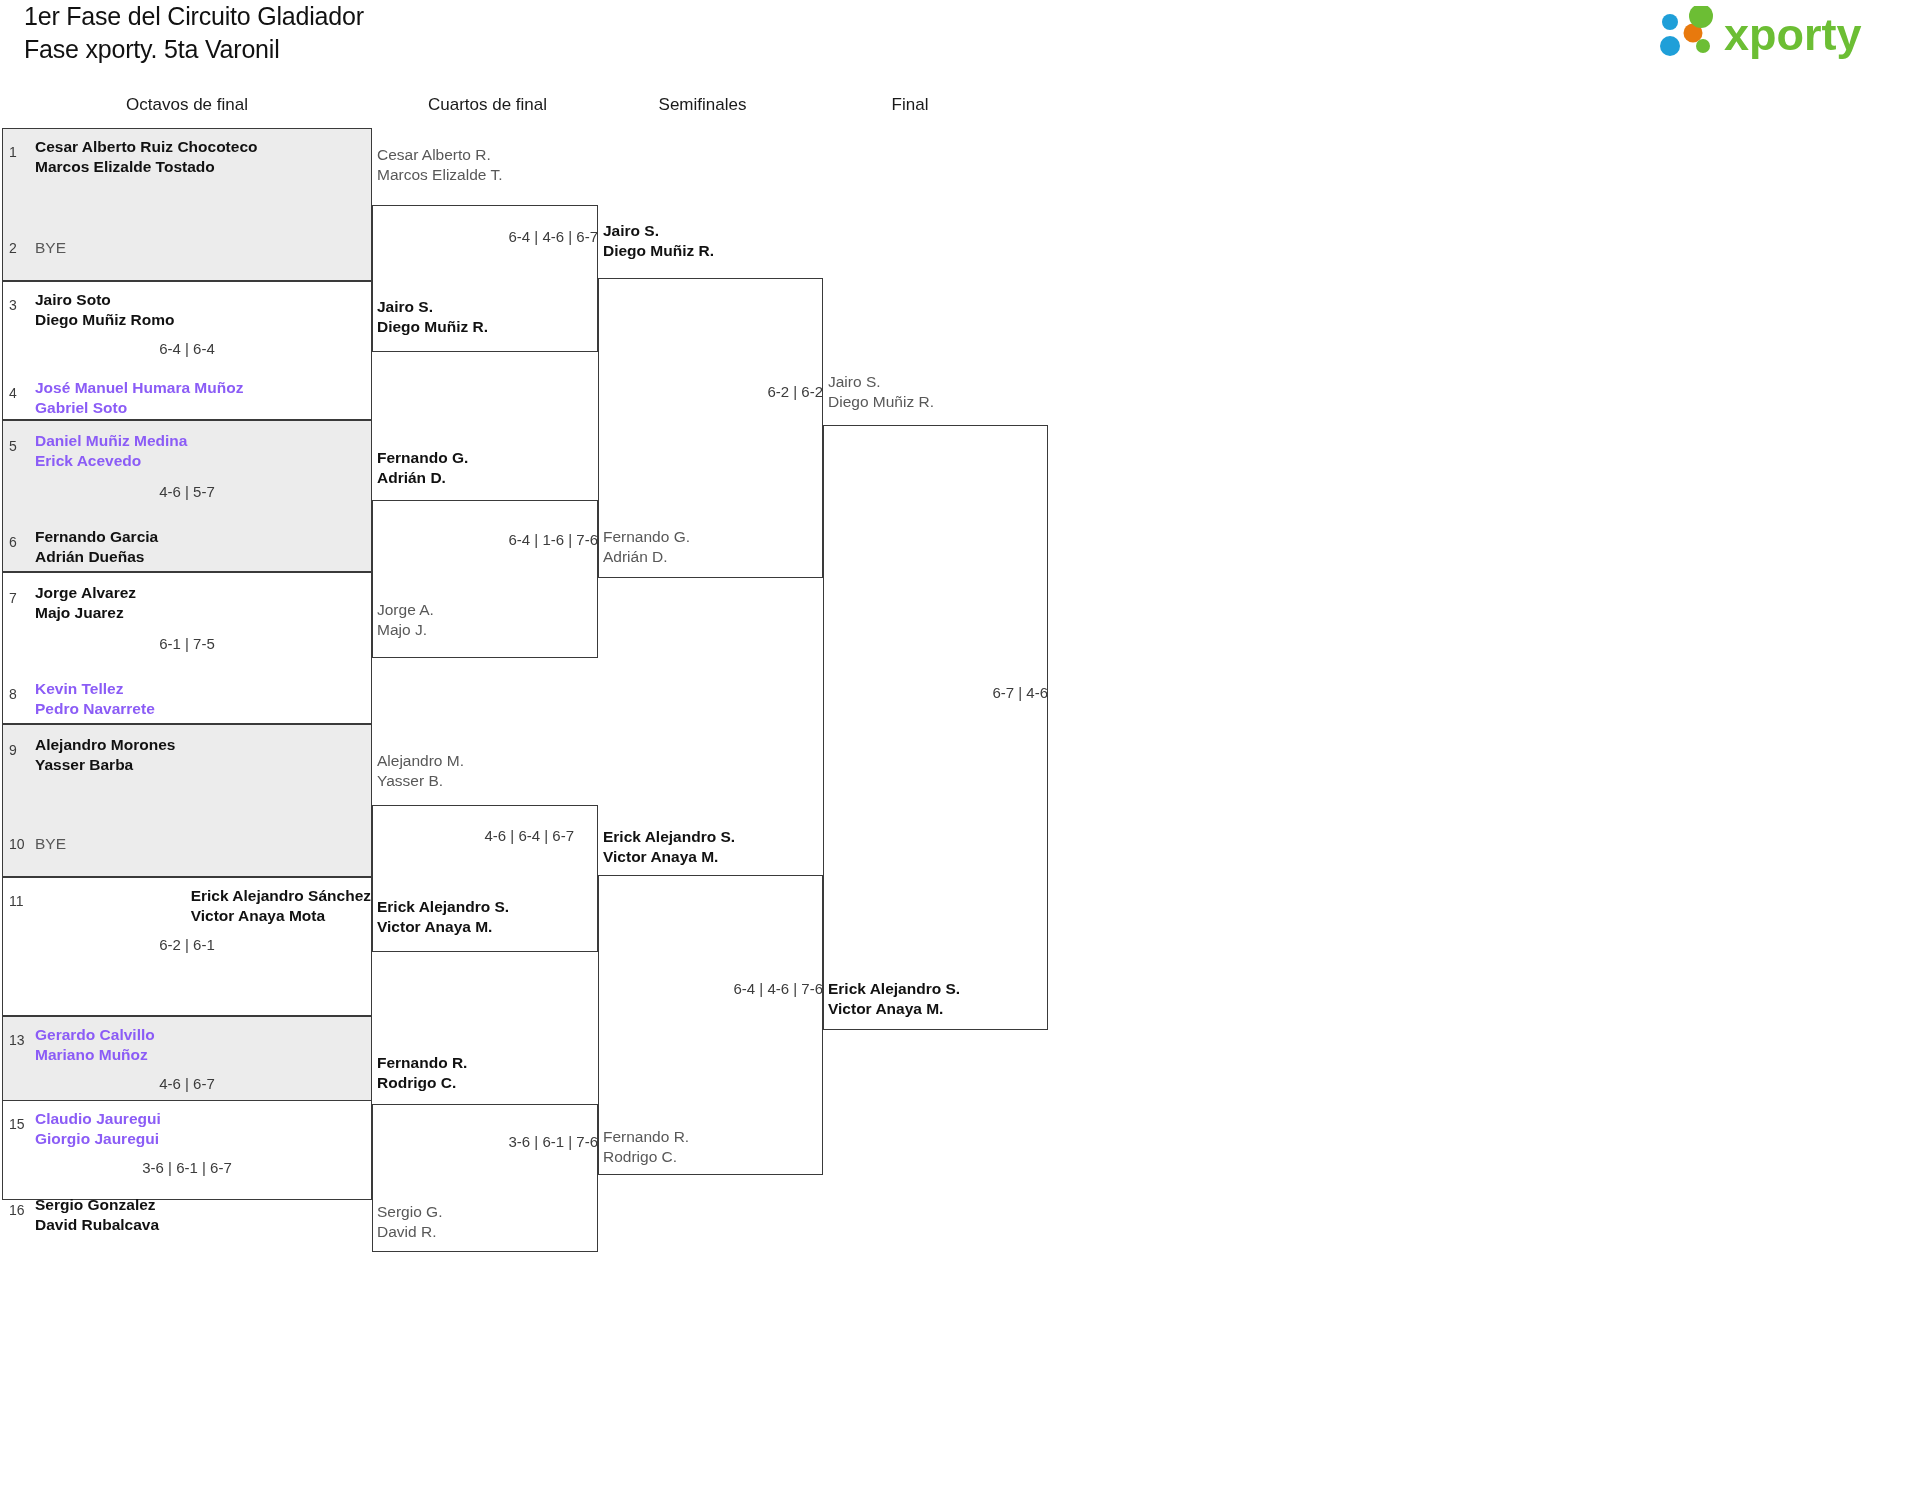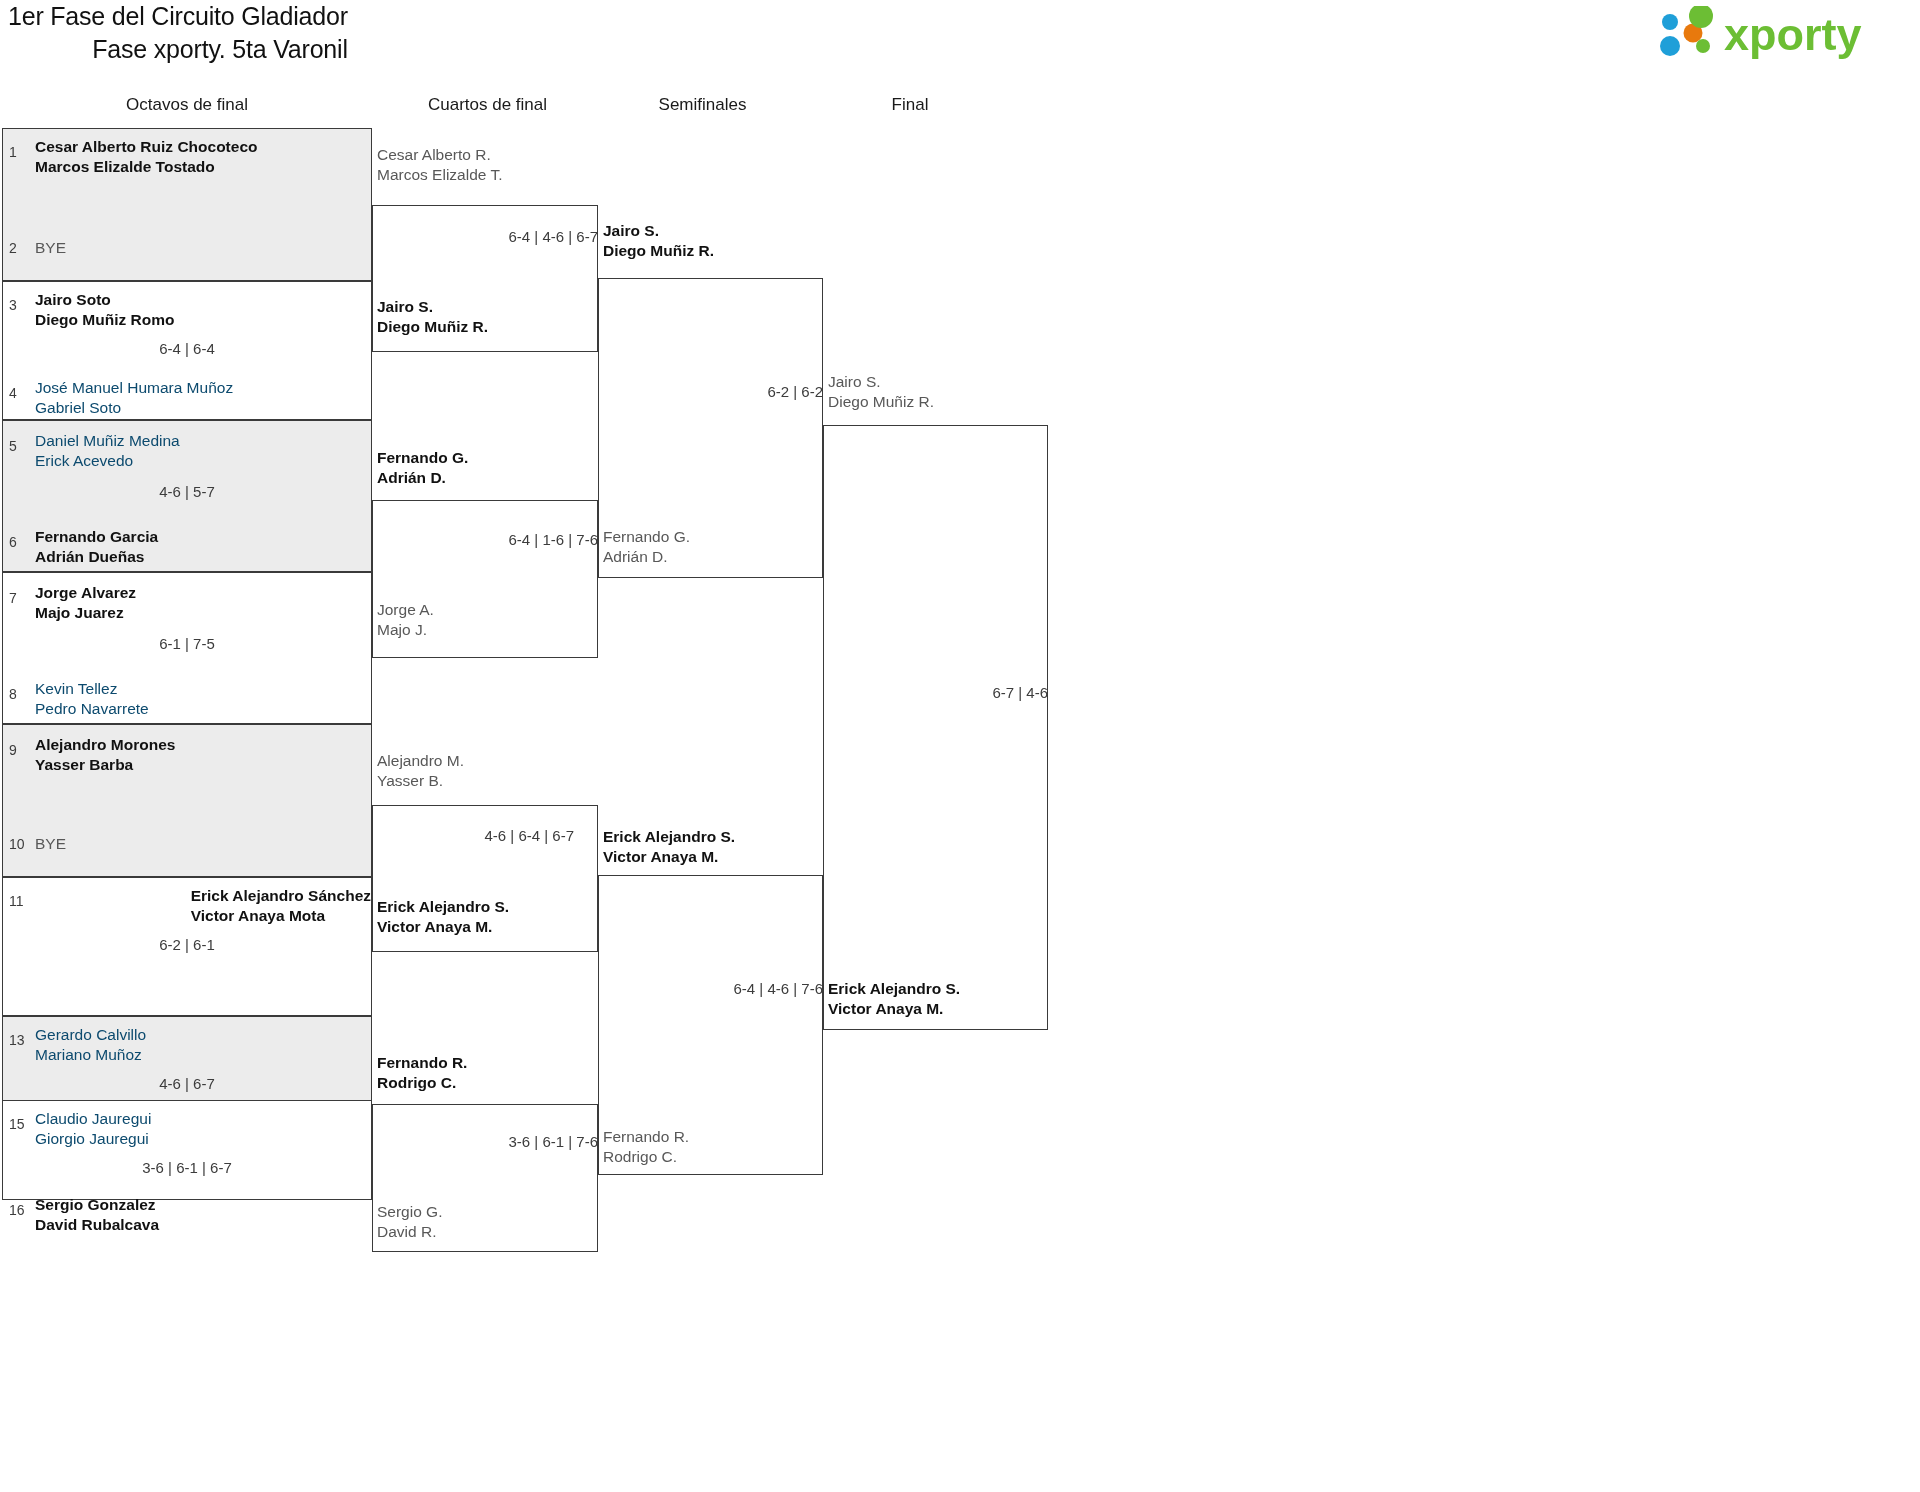--- a/index.html
+++ b/index.html
@@ -18,23 +18,22 @@
 
   
   #header {
     position: absolute;
     left: 0; top: 0;
     width: 1920px;
     height: 72px;
   }
   #title-block {
     position: absolute;
-    left: 8px; top: 0px;
+    left: 24px; top: 0px;
     line-height: 1.32;
-    text-align: right;
   }
   .title-line {
     font-size: 25px;
     font-weight: 400;
     color: #111111;
     letter-spacing: -0.2px;
     white-space: nowrap;
   }
 
   
@@ -90,21 +89,21 @@
     text-align: left;
     padding-top: 9px;
     white-space: nowrap;
   }
   .seed-names {
     font-size: 15.5px;
     line-height: 1.28;
     padding-top: 2px;
   }
   .seed-names.winner { color: #111111; font-weight: 700; }
-  .seed-names.loser  { color: #0c4a6e; font-weight: 400; }
+  .seed-names.loser  { color: #8b5cf6; font-weight: 700; }
   .seed-names.bye    { color: #585858; font-weight: 400; padding-top: 7px; }
 
   .r1-score {
     position: absolute;
     left: 0;
     width: 100%;
     text-align: center;
     font-size: 15px;
     color: #3c3c3c;
     white-space: nowrap;

